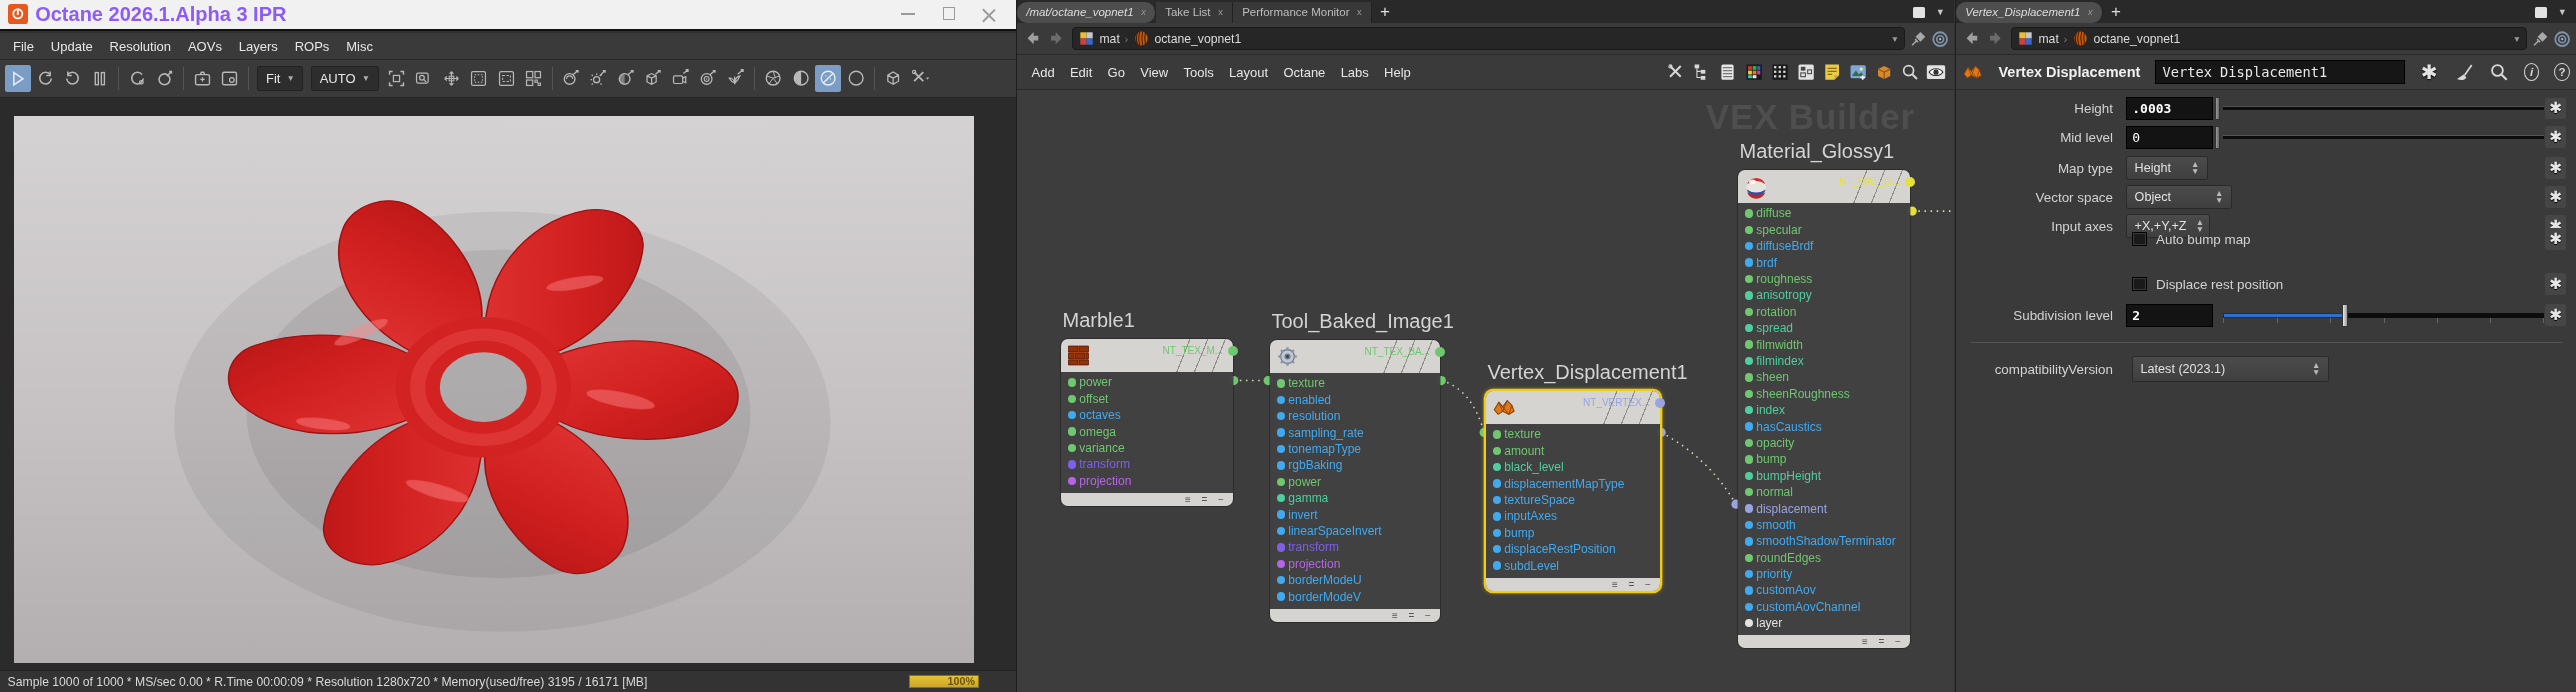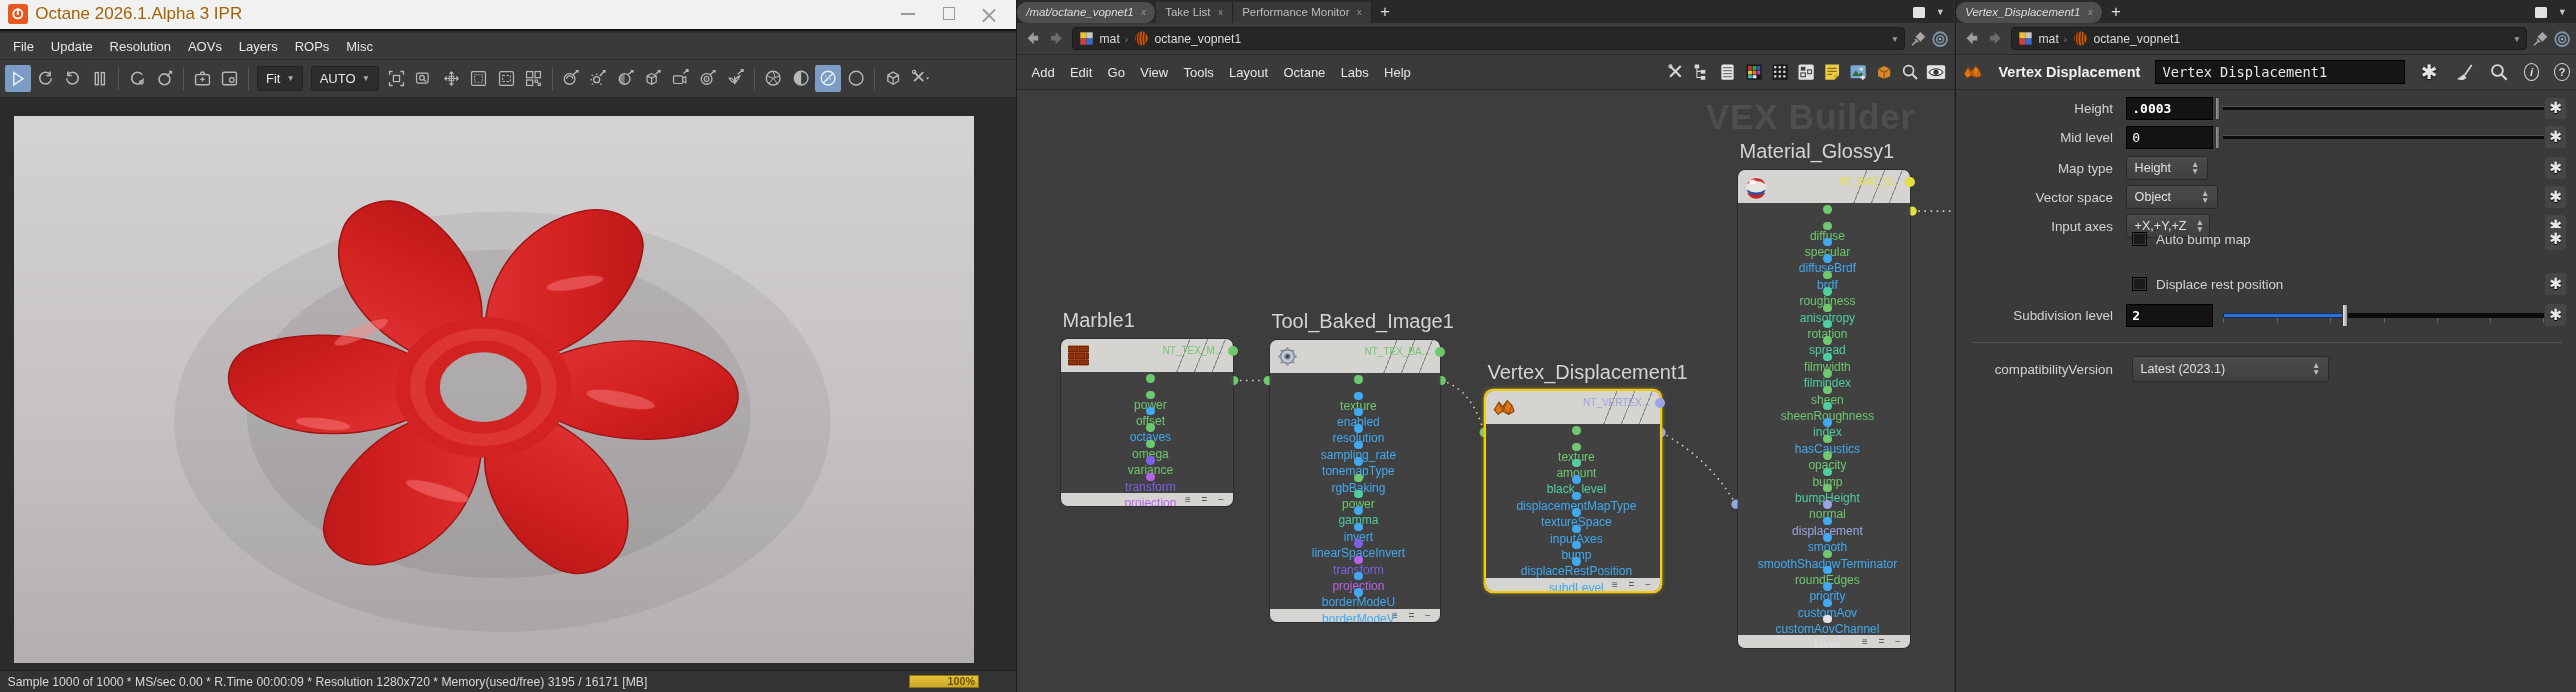--- a/index.html
+++ b/index.html
@@ -6,21 +6,21 @@
   html,body { width:2576px; height:692px; overflow:hidden; background:#333; }
   body { font-family:"Liberation Sans", sans-serif; color:#ccc; position:relative; }
   .abs { position:absolute; }
 
   
   #ipr { left:0; top:0; width:1016px; height:692px; background:#2e2e2e; }
   #ipr-titlebar { left:0; top:0; width:1016px; height:30.5px; background:#f2f1f1; border-bottom:2.3px solid #111;
                   display:flex; align-items:center; padding:0 7.6px; gap:7.6px; }
   .octane-logo { width:20px; height:20px; background:#e8571e; border-radius:3.1px; display:flex; align-items:center; justify-content:center; }
   .octane-logo svg { display:block; }
-  #ipr-title { color:#a16207; font-size:17px; }
+  #ipr-title { color:#8b5cf6; font-size:20px;font-weight:bold; }
   .win-controls { margin-left:auto; display:flex; gap:26px; padding-right:12.2px; }
   .win-btn { width:15.3px; height:15.3px; color:#9a9a9a; font-size:15.3px; line-height:15.3px; text-align:center; }
   .win-btn.max { border:1.5px solid #9a9a9a; width:12.2px; height:13.7px; }
   .win-btn.close { position:relative; }
   .win-btn.close::before,.win-btn.close::after { content:""; position:absolute; left:6.9px; top:0; width:1.5px; height:17px; background:#9a9a9a; }
   .win-btn.close::before { transform:rotate(45deg);} .win-btn.close::after { transform:rotate(-45deg);}
   .win-btn.min::before { content:""; display:block; margin-top:6.9px; width:13.7px; height:1.5px; background:#9a9a9a; }
 
   #ipr-menubar { left:0; top:33px; width:1016px; height:27px; background:#3a3a3a; display:flex; align-items:center; gap:3.1px; padding:0 6.1px; border-bottom:0.8px solid #2a2a2a; }
   .menu-item { color:#e6e6e6; font-size:13px; padding:3.1px 6.9px; border-radius:2.3px; }
@@ -68,21 +68,21 @@
   #watermark { position:absolute; right:40px; top:6.1px; font-size:35px; font-weight:bold; color:#4e4e4e; letter-spacing:0.8px; }
 
   .node { position:absolute; width:172px; }
   .node-title { position:absolute; left:1.5px; top:-30.5px; font-size:20px; color:#d4d4d4; white-space:nowrap; }
   .node-box { border-radius:6.9px; overflow:hidden; box-shadow:0 0 0 0.8px rgba(0,0,0,.35); }
   .node.selected .node-box { box-shadow:0 0 0 2.3px #f2cc12, 0 0 4.6px 1.5px rgba(242,204,18,.45); }
   .node-header { height:33px; background:#d6d4d1; position:relative; display:flex; align-items:center; padding:0 6.1px; }
   .hdr-slash { position:absolute; right:4.6px; top:0; width:55px; height:100%;
                background:repeating-linear-gradient(112deg, transparent 0 15.3px, #8f8d8a 15.3px 16.4px); }
   .node-params { background:rgba(66,66,66,.96); padding:2.3px 0 3.8px; position:relative; }
-  .prow { height:16.4px; display:flex; align-items:center; gap:15px; padding-left:6.9px;flex-direction:column; }
+  .prow { height:16.4px; display:flex; align-items:center; gap:3px; padding-left:6.9px; }
   .dot { width:8.4px; height:8.4px; border-radius:50%; background:var(--c,#888); flex:none; }
   .plabel { font-size:12px; color:var(--c,#ccc); white-space:nowrap; }
   .node-out { position:absolute; right:6.1px; top:6.1px; display:flex; align-items:center; gap:5.3px; }
   .out-label { font-size:10px; color:var(--c,#ccc); }
   .out-dot { width:10px; height:10px; border-radius:50%; background:var(--c,#888); margin-right:-11.5px; }
   .node-footer { height:13px; background:#d6d4d1; display:flex; align-items:center; justify-content:flex-end; gap:10.7px; padding:0 9.2px; color:#555; font-size:10px; line-height:13px; }
   .c-green { --c:#6fc76f; } .c-teal { --c:#4fce9f; } .c-blue { --c:#41a9ef; }
   .c-purple { --c:#7e60e8; } .c-magenta { --c:#b763e8; } .c-lavender { --c:#9aa4e2; }
   .c-white { --c:#e2e2e2; } .c-yellow { --c:#e4e03c; }
   .node-icon { width:23px; height:23px; }
@@ -1003,21 +1003,21 @@
           <span class="ud">
             <span>▲</span>
             <span>▼</span>
           </span>
         </span>
       <span class="p-gear">✱</span>
     </div>
 
     <div class="param-row" style="top:95px">
       <span class="p-label">Vector space</span>
-      <span class="p-select" style="width:92px">
+      <span class="p-select" style="width:106px">
           <span>Object</span>
           <span class="ud">
             <span>▲</span>
             <span>▼</span>
           </span>
         </span>
       <span class="p-gear">✱</span>
     </div>
 
     <div class="param-row" style="top:124px">

